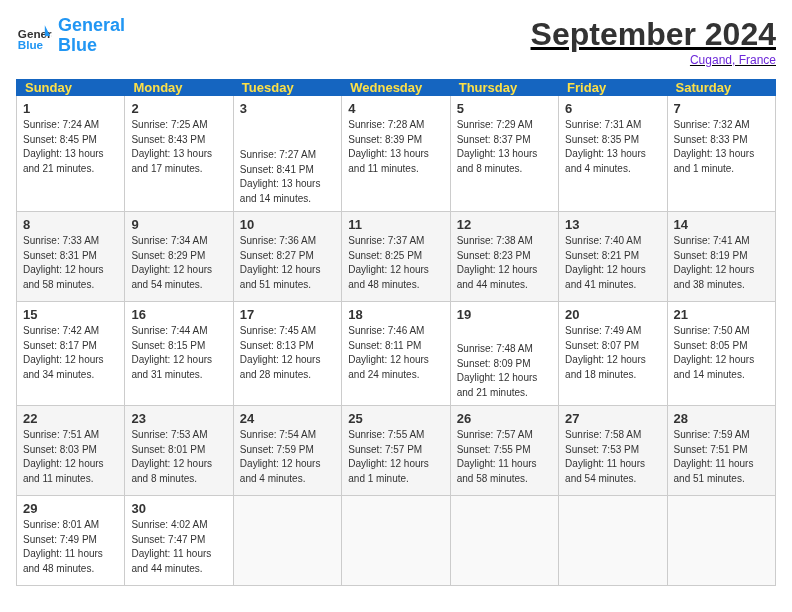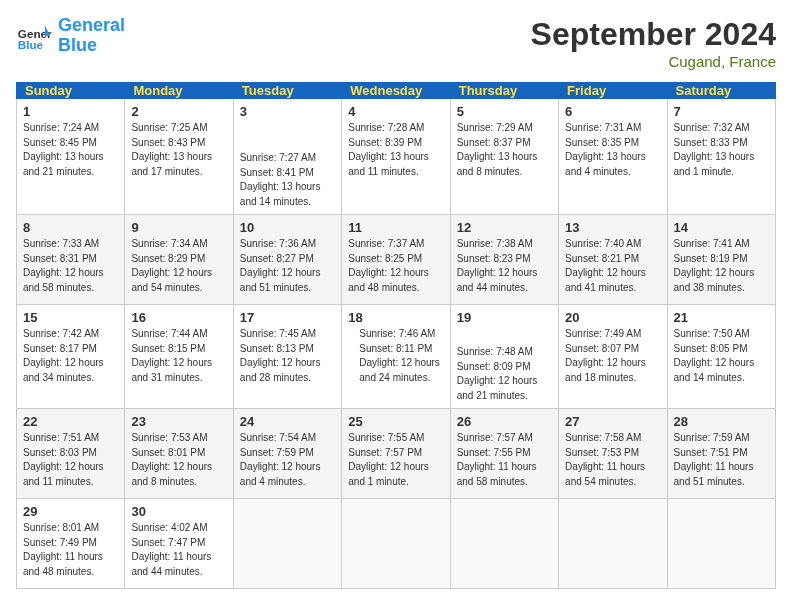--- a/index.html
+++ b/index.html
@@ -25,29 +25,29 @@
       font-size: 18px;
       font-weight: bold;
       color: #333;
       line-height: 1.1;
     }
     .logo-text span { color: #2196F3; }
     .logo-icon {
       width: 36px;
       height: 36px;
     }
-    .title-block { text-align: right; }
+    .title-block { text-align: right; text-decoration: underline; }
     .month-title {
       font-size: 32px;
       font-weight: bold;
       color: #333;
     }
     .location {
-      font-size: 15px;
-      color: #4d7c0f;
+      font-size: 12px;
+      color: #6d28d9;
     }
     table {
       width: 100%;
       border-collapse: collapse;
       table-layout: fixed;
     }
     thead tr th {
       background-color: #1565C0;
       color: #fde047;
       font-size: 13px;
@@ -235,21 +235,21 @@
         </td>
         <td>
           <span class="day-num">17</span>
           <div class="day-info" style="white-space: pre-line;">Sunrise: 7:45 AM
 Sunset: 8:13 PM
 Daylight: 12 hours
 and 28 minutes.</div>
         </td>
         <td>
           <span class="day-num">18</span>
-          <div class="day-info" style="white-space: pre-line; margin-left: 11px;">Sunrise: 7:46 AM
+          <div class="day-info" style="white-space: pre-line;">Sunrise: 7:46 AM
 Sunset: 8:11 PM
 Daylight: 12 hours
 and 24 minutes.</div>
         </td>
         <td>
           <span class="day-num">19</span>
           <div class="day-info" style="white-space: pre-line; margin-top: 20px;">Sunrise: 7:48 AM
 Sunset: 8:09 PM
 Daylight: 12 hours
 and 21 minutes.</div>

